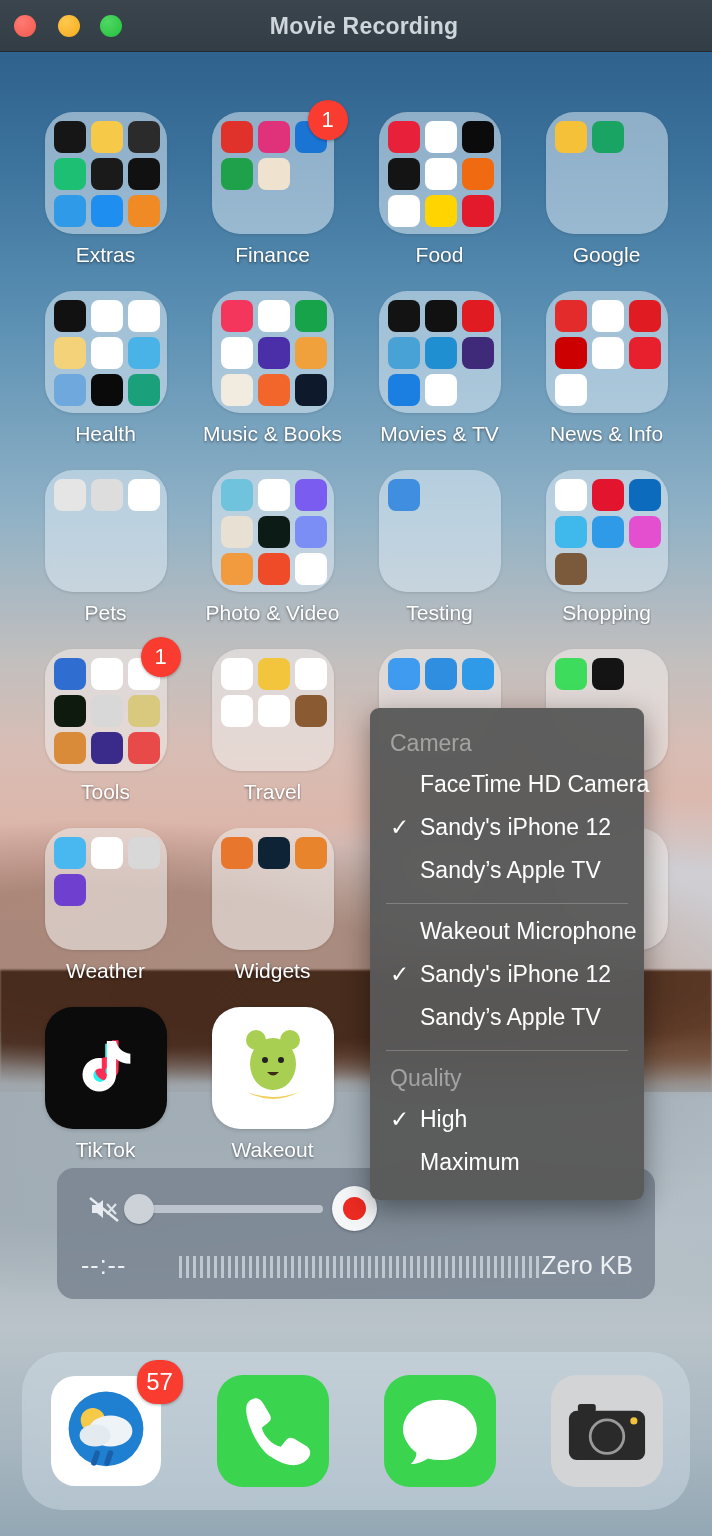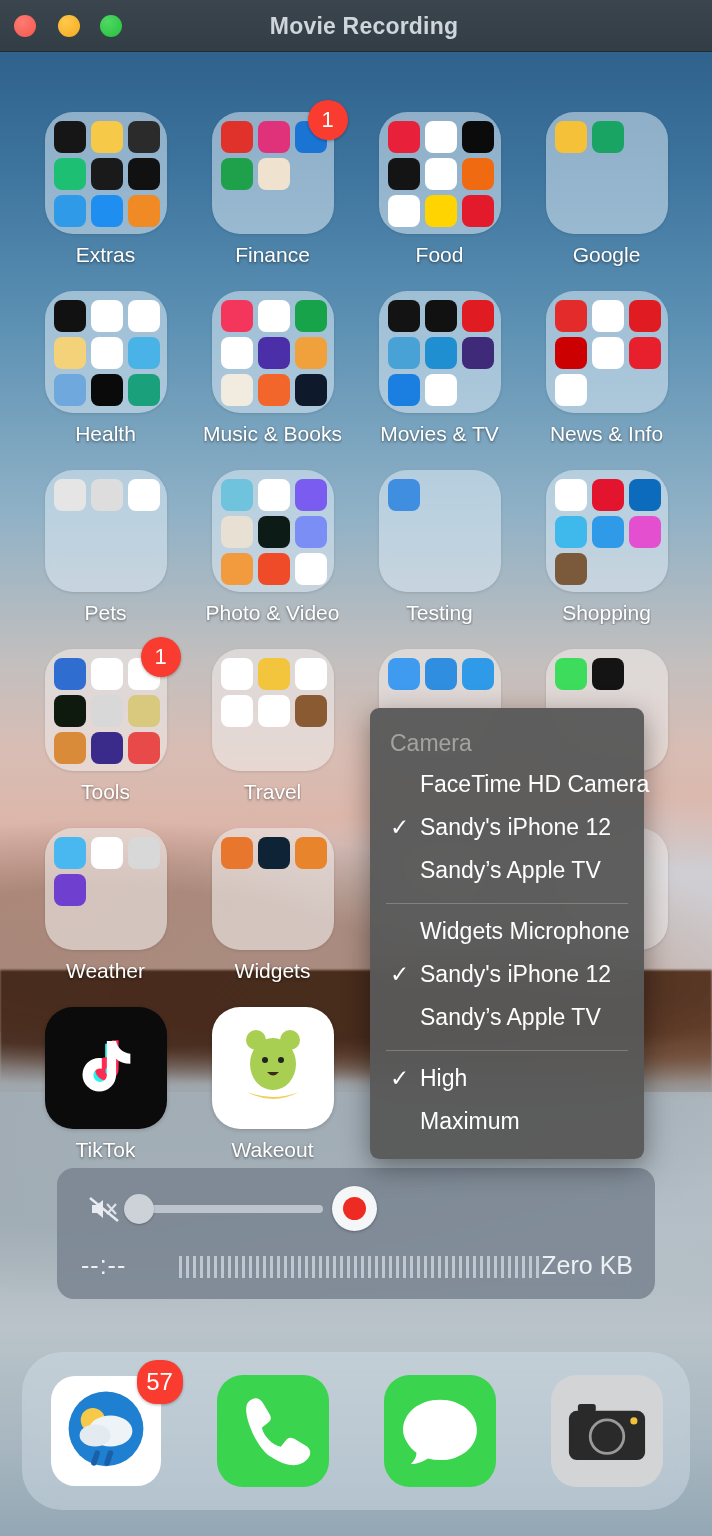--- a/index.html
+++ b/index.html
@@ -544,21 +544,22 @@
     <div id="level-meter"></div>
     <div id="size-display">Zero KB</div>
   </div>
 
   <div id="settings-menu">
       <div class="menu-section-header">Camera</div>
       <div class="menu-item"><span>FaceTime HD Camera</span></div>
       <div class="menu-item"><span class="check">✓</span><span>Sandy's iPhone 12</span></div>
       <div class="menu-item"><span>Sandy’s Apple TV</span></div>
       <div class="menu-sep"></div>
-      <div class="menu-item"><span>Widgets Microphone</span></div>
+      <div class="menu-item"><span>Wakeout Microphone</span></div>
       <div class="menu-item"><span class="check">✓</span><span>Sandy's iPhone 12</span></div>
       <div class="menu-item"><span>Sandy’s Apple TV</span></div>
       <div class="menu-sep"></div>
+      <div class="menu-section-header">Quality</div>
       <div class="menu-item"><span class="check">✓</span><span>High</span></div>
       <div class="menu-item"><span>Maximum</span></div>
     </div>
 
 </div>
 
 </body></html>

